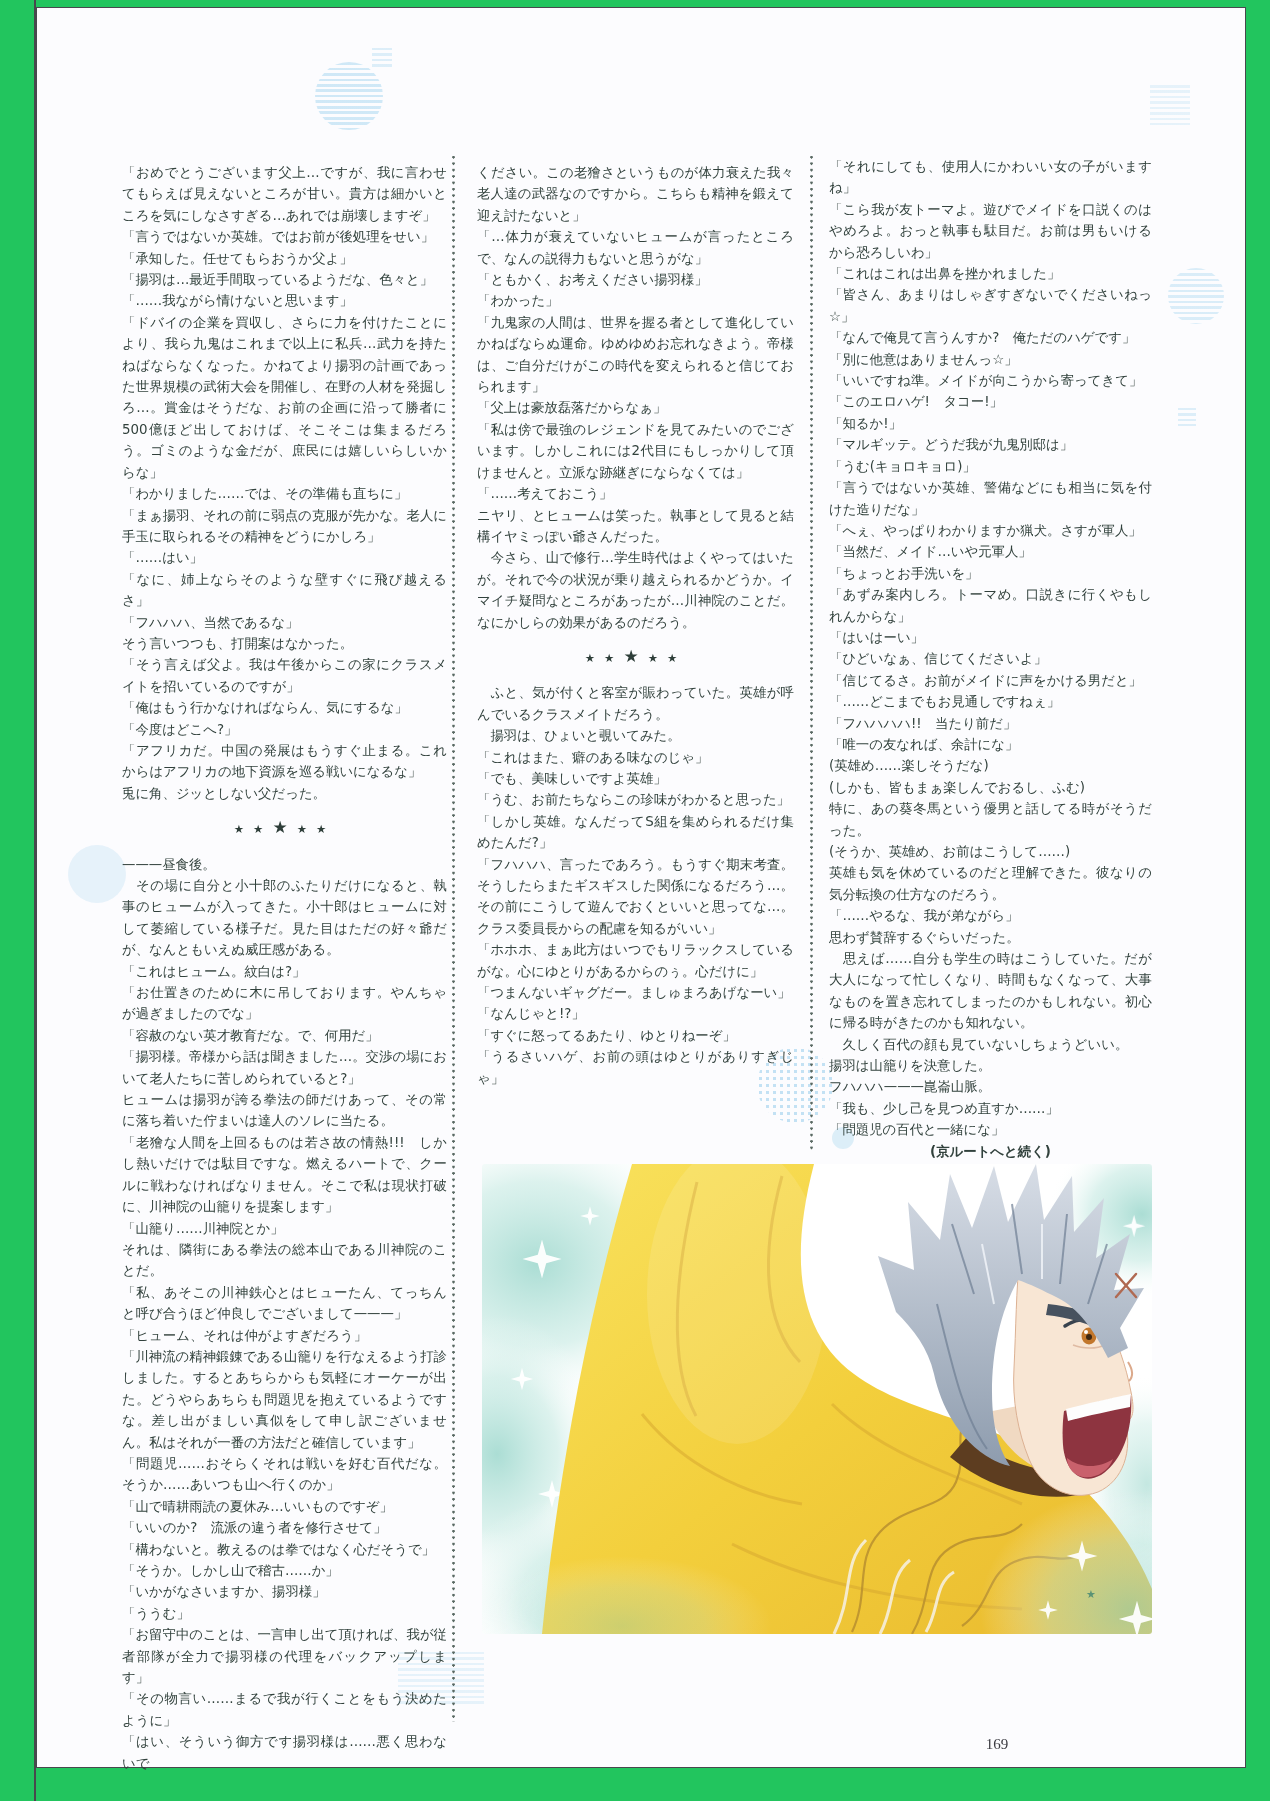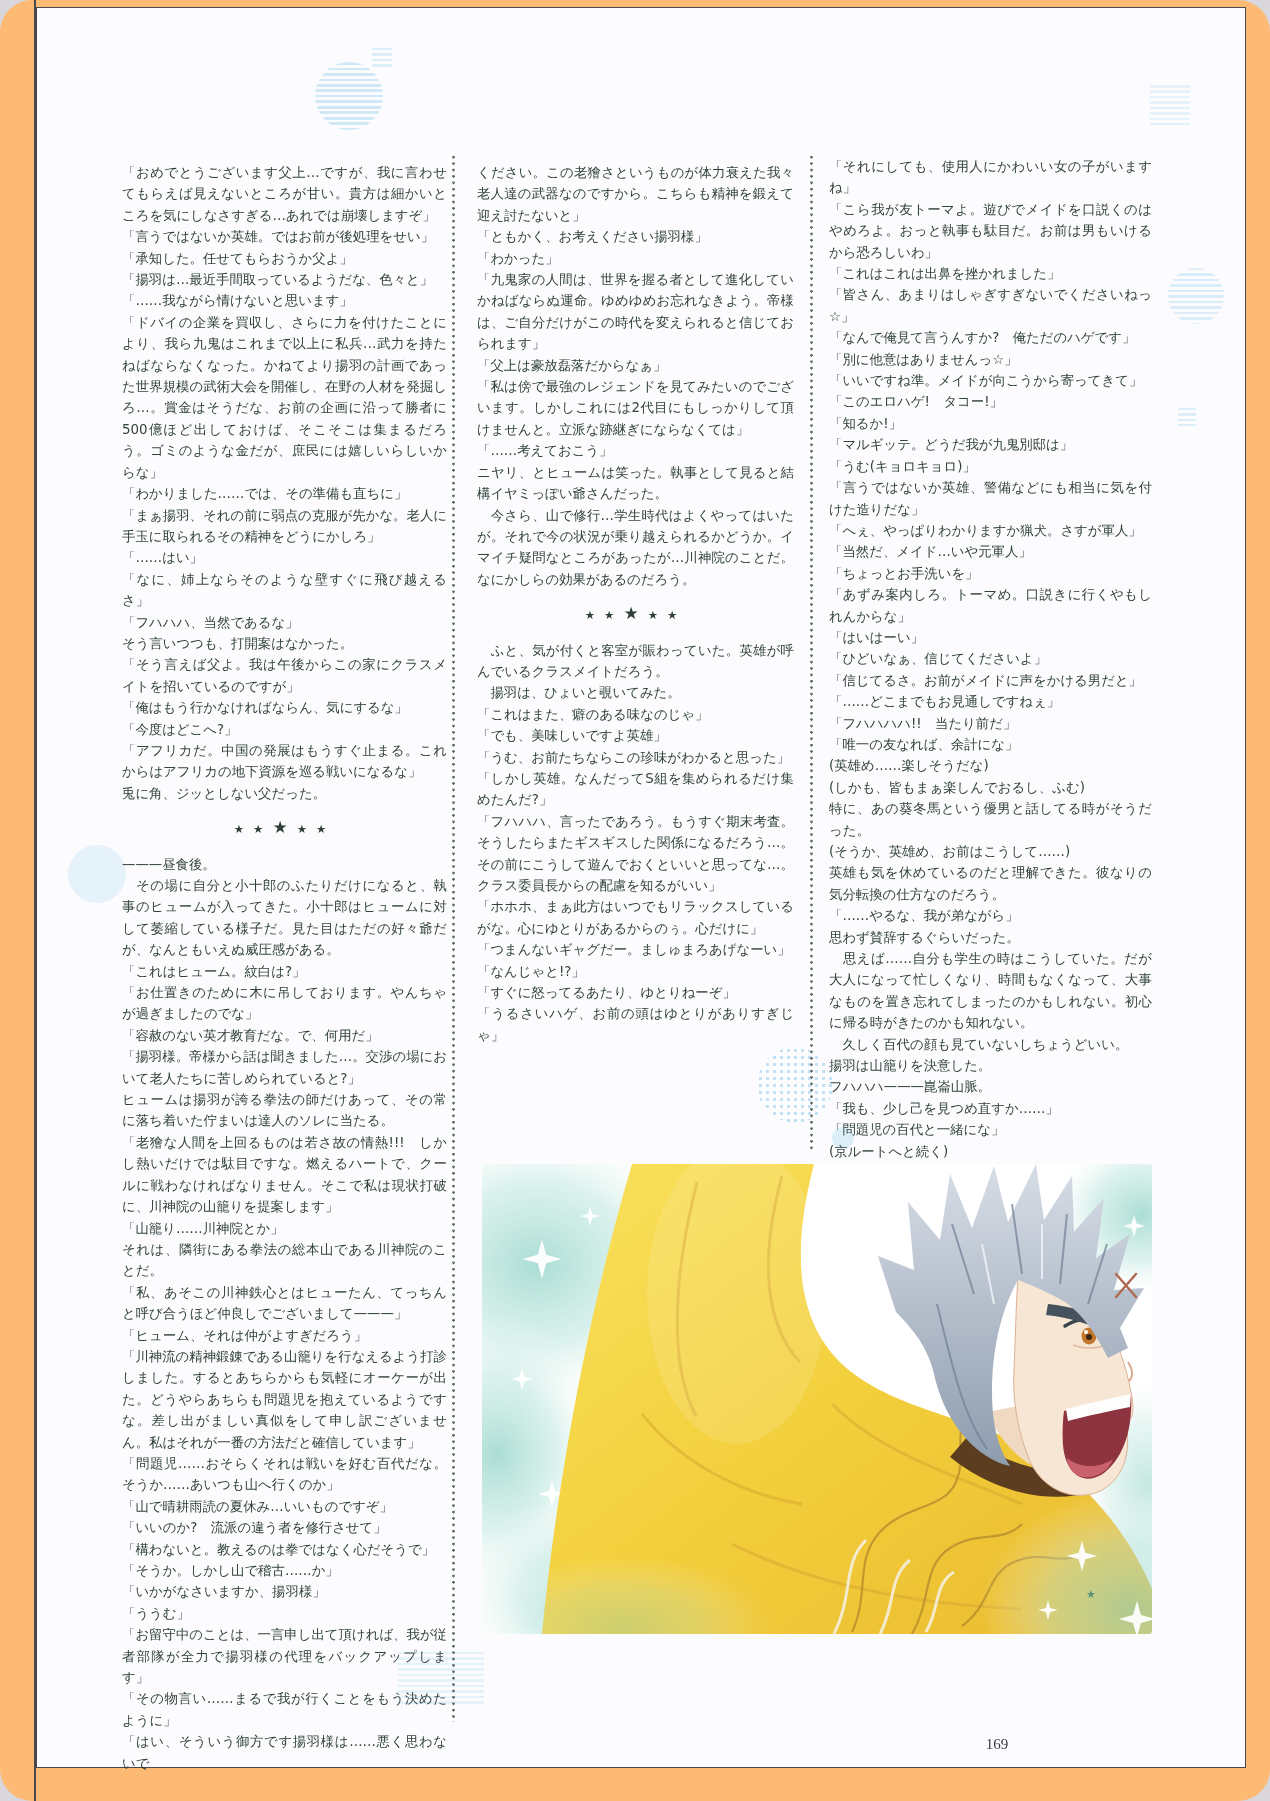--- a/index.html
+++ b/index.html
@@ -1,29 +1,29 @@
 <!DOCTYPE html>
 <html><head>
 <meta charset="utf-8">
 <style>
   html,body{margin:0;padding:0;background:#d9d7db;}
-  .stage{position:relative;width:1270px;height:1801px;background:#fdba74;overflow:hidden;
-         font-family:"DejaVu Sans","Liberation Sans",sans-serif;border-radius:32px;}
+  .stage{position:relative;width:1270px;height:1801px;background:#22c55e;overflow:hidden;
+         font-family:"DejaVu Sans","Liberation Sans",sans-serif;}
   .sheet{position:absolute;left:36px;top:7px;width:1210px;height:1761px;background:#fcfcfe;
          border:1.5px solid #48484d;box-sizing:border-box;}
   .rule-left-full{position:absolute;left:34px;top:0;width:2px;height:1801px;background:#48484d;}
   .col{position:absolute;color:#31413c;font-size:13.4px;line-height:21.4px;text-align:justify;}
   .col p{margin:0;}
   .star-sep{text-align:center;margin:13px 0;color:#2e3e39;letter-spacing:9px;white-space:nowrap;}
   .star-sep .sm{font-size:11.5px;}
   .star-sep .lg{font-size:17px;}
   .v-dots{position:absolute;width:3px;
           background-image:radial-gradient(circle at 1.5px 1.2px,#5a6a64 1.1px,rgba(0,0,0,0) 1.5px);
           background-size:3px 6.4px;background-repeat:repeat-y;}
-  .route-note{text-align:left;margin-top:-21.4px;}
+  .route-note{text-align:center;margin-top:-21.4px;font-weight:bold;}
   .pageno{position:absolute;left:960px;top:1736px;width:74px;text-align:center;
           font-family:"Liberation Serif","DejaVu Serif",serif;font-size:15px;color:#3a3a40;}
   .illo{position:absolute;left:482px;top:1164px;width:670px;height:470px;border-radius:3px;overflow:hidden;}
   .deco{position:absolute;pointer-events:none;}
   .stripes{background:repeating-linear-gradient(180deg,rgba(126,196,233,.5) 0 2.5px,rgba(255,255,255,0) 2.5px 5.5px);}
   .dots{background-image:radial-gradient(circle,rgba(122,192,231,.55) 1.6px,rgba(0,0,0,0) 2px);
         background-size:7px 7px;}
   .solid-blue{background:rgba(170,215,240,.55);}
   .round{border-radius:50%;}
 </style>
@@ -87,20 +87,21 @@
       <p>「構わないと。教えるのは拳ではなく心だそうで」</p>
       <p>「そうか。しかし山で稽古……か」</p>
       <p>「いかがなさいますか、揚羽様」</p>
       <p>「ううむ」</p>
       <p>「お留守中のことは、一言申し出て頂ければ、我が従者部隊が全力で揚羽様の代理をバックアップします」</p>
       <p>「その物言い……まるで我が行くことをもう決めたように」</p>
       <p>「はい、そういう御方です揚羽様は……悪く思わないで</p>
     </div>
   <div id="col-middle" class="col" style="left:477px;top:162px;width:317px">
       <p>ください。この老獪さというものが体力衰えた我々老人達の武器なのですから。こちらも精神を鍛えて迎え討たないと」</p>
+      <p>「…体力が衰えていないヒュームが言ったところで、なんの説得力もないと思うがな」</p>
       <p>「ともかく、お考えください揚羽様」</p>
       <p>「わかった」</p>
       <p>「九鬼家の人間は、世界を握る者として進化していかねばならぬ運命。ゆめゆめお忘れなきよう。帝様は、ご自分だけがこの時代を変えられると信じておられます」</p>
       <p>「父上は豪放磊落だからなぁ」</p>
       <p>「私は傍で最強のレジェンドを見てみたいのでございます。しかしこれには2代目にもしっかりして頂けませんと。立派な跡継ぎにならなくては」</p>
       <p>「……考えておこう」</p>
       <p>ニヤリ、とヒュームは笑った。執事として見ると結構イヤミっぽい爺さんだった。</p>
       <p>　今さら、山で修行…学生時代はよくやってはいたが。それで今の状況が乗り越えられるかどうか。イマイチ疑問なところがあったが…川神院のことだ。なにかしらの効果があるのだろう。</p>
       <div class="star-sep"><span class="sm">★</span><span class="sm">★</span><span class="lg">★</span><span class="sm">★</span><span class="sm">★</span></div>
       <p>　ふと、気が付くと客室が賑わっていた。英雄が呼んでいるクラスメイトだろう。</p>

